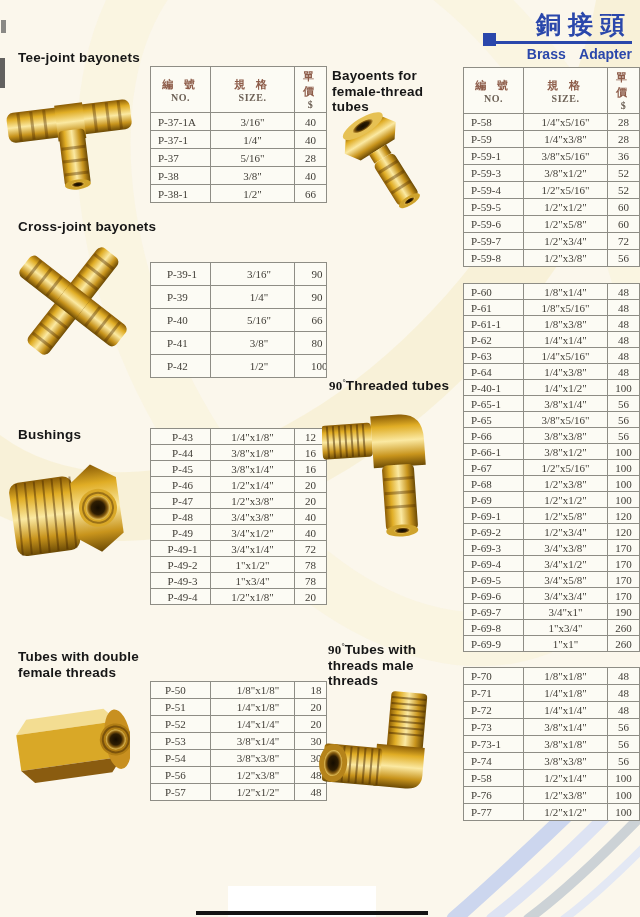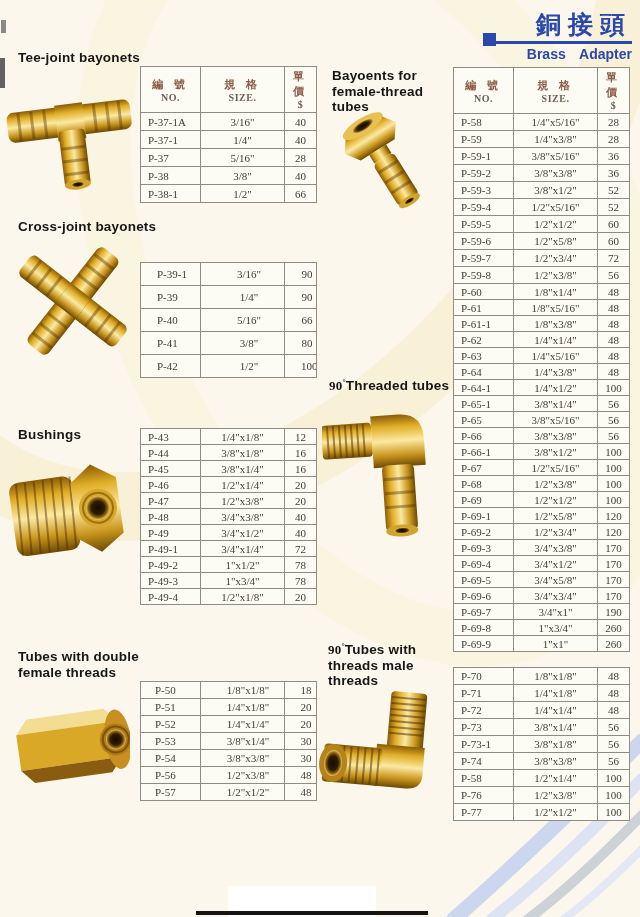--- a/index.html
+++ b/index.html
@@ -23,32 +23,32 @@
   .title-sq{left:483px;top:33px;width:13px;height:13px;background:#2a47ab;}
   .title-en{left:500px;top:46px;width:132px;font-size:14px;font-weight:bold;color:#2a47ab;
             text-align:right;word-spacing:10px;}
 
   
   .sec-h{font-size:13.5px;font-weight:bold;color:#161616;line-height:15.5px;letter-spacing:.2px;}
   .deg{font-family:"Liberation Serif",serif;font-weight:700;font-size:13px;}
   .deg sup{font-size:8px;}
 
   
-  table{border-collapse:collapse;table-layout:fixed;width:176px;background:#fcfbf4;}
+  table{border-collapse:collapse;table-layout:fixed;width:176px;background:#fcfbf4;margin-left:10px;}
   td,th{border:1px solid #8e8d85;overflow:hidden;}
   td{font-family:"Liberation Serif",serif;font-size:11px;color:#3f3c35;padding:0 3px;}
   td:first-child{text-align:left;padding-left:7px;}
   td:nth-child(2){text-align:center;}
   td:nth-child(3){text-align:center;}
   th{padding:2px 0;vertical-align:middle;}
   .zh{display:block;font-family:"Liberation Serif",serif;font-weight:bold;font-size:11px;color:#8d5c49;letter-spacing:4px;text-align:center;}
   .en{display:block;font-family:"Liberation Serif",serif;font-size:10px;color:#6d6156;text-align:center;letter-spacing:.5px;}
   .t-tee td{height:17px;}   .t-tee th{height:28px;}
   .t-cross td{height:22px;padding-left:16px;}
-  .t-bush td{height:15px;}
+  .t-bush td{height:15px;text-align:center;}
   .t-df td{height:16px;padding-left:14px;}
   .t-fb td{height:16px;}    .t-fb th{height:28px;}
   .t-tt td{height:15px;}
   .t-dm td{height:16px;}
 
   svg{display:block;}
 </style>
 </head>
 <body>
 
@@ -435,25 +435,20 @@
         <td>P-59</td>
         <td>1/4"x3/8"</td>
         <td>28</td>
       </tr>
       <tr>
         <td>P-59-1</td>
         <td>3/8"x5/16"</td>
         <td>36</td>
       </tr>
       <tr>
-        <td>P-59-2</td>
-        <td>3/8"x3/8"</td>
-        <td>36</td>
-      </tr>
-      <tr>
         <td>P-59-3</td>
         <td>3/8"x1/2"</td>
         <td>52</td>
       </tr>
       <tr>
         <td>P-59-4</td>
         <td>1/2"x5/16"</td>
         <td>52</td>
       </tr>
       <tr>
@@ -510,21 +505,21 @@
         <td>P-63</td>
         <td>1/4"x5/16"</td>
         <td>48</td>
       </tr>
       <tr>
         <td>P-64</td>
         <td>1/4"x3/8"</td>
         <td>48</td>
       </tr>
       <tr>
-        <td>P-64-1</td>
+        <td>P-40-1</td>
         <td>1/4"x1/2"</td>
         <td>100</td>
       </tr>
       <tr>
         <td>P-65-1</td>
         <td>3/8"x1/4"</td>
         <td>56</td>
       </tr>
       <tr>
         <td>P-65</td>

